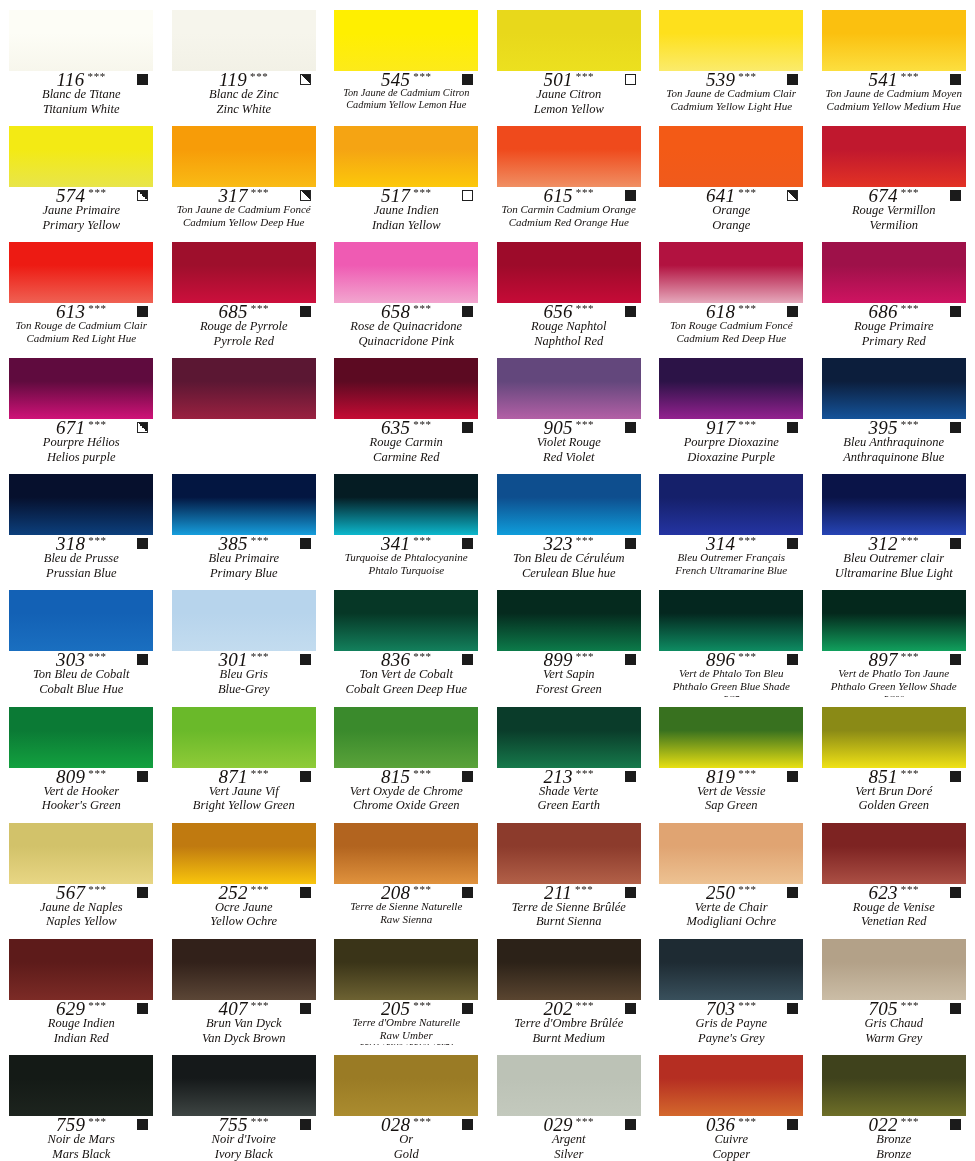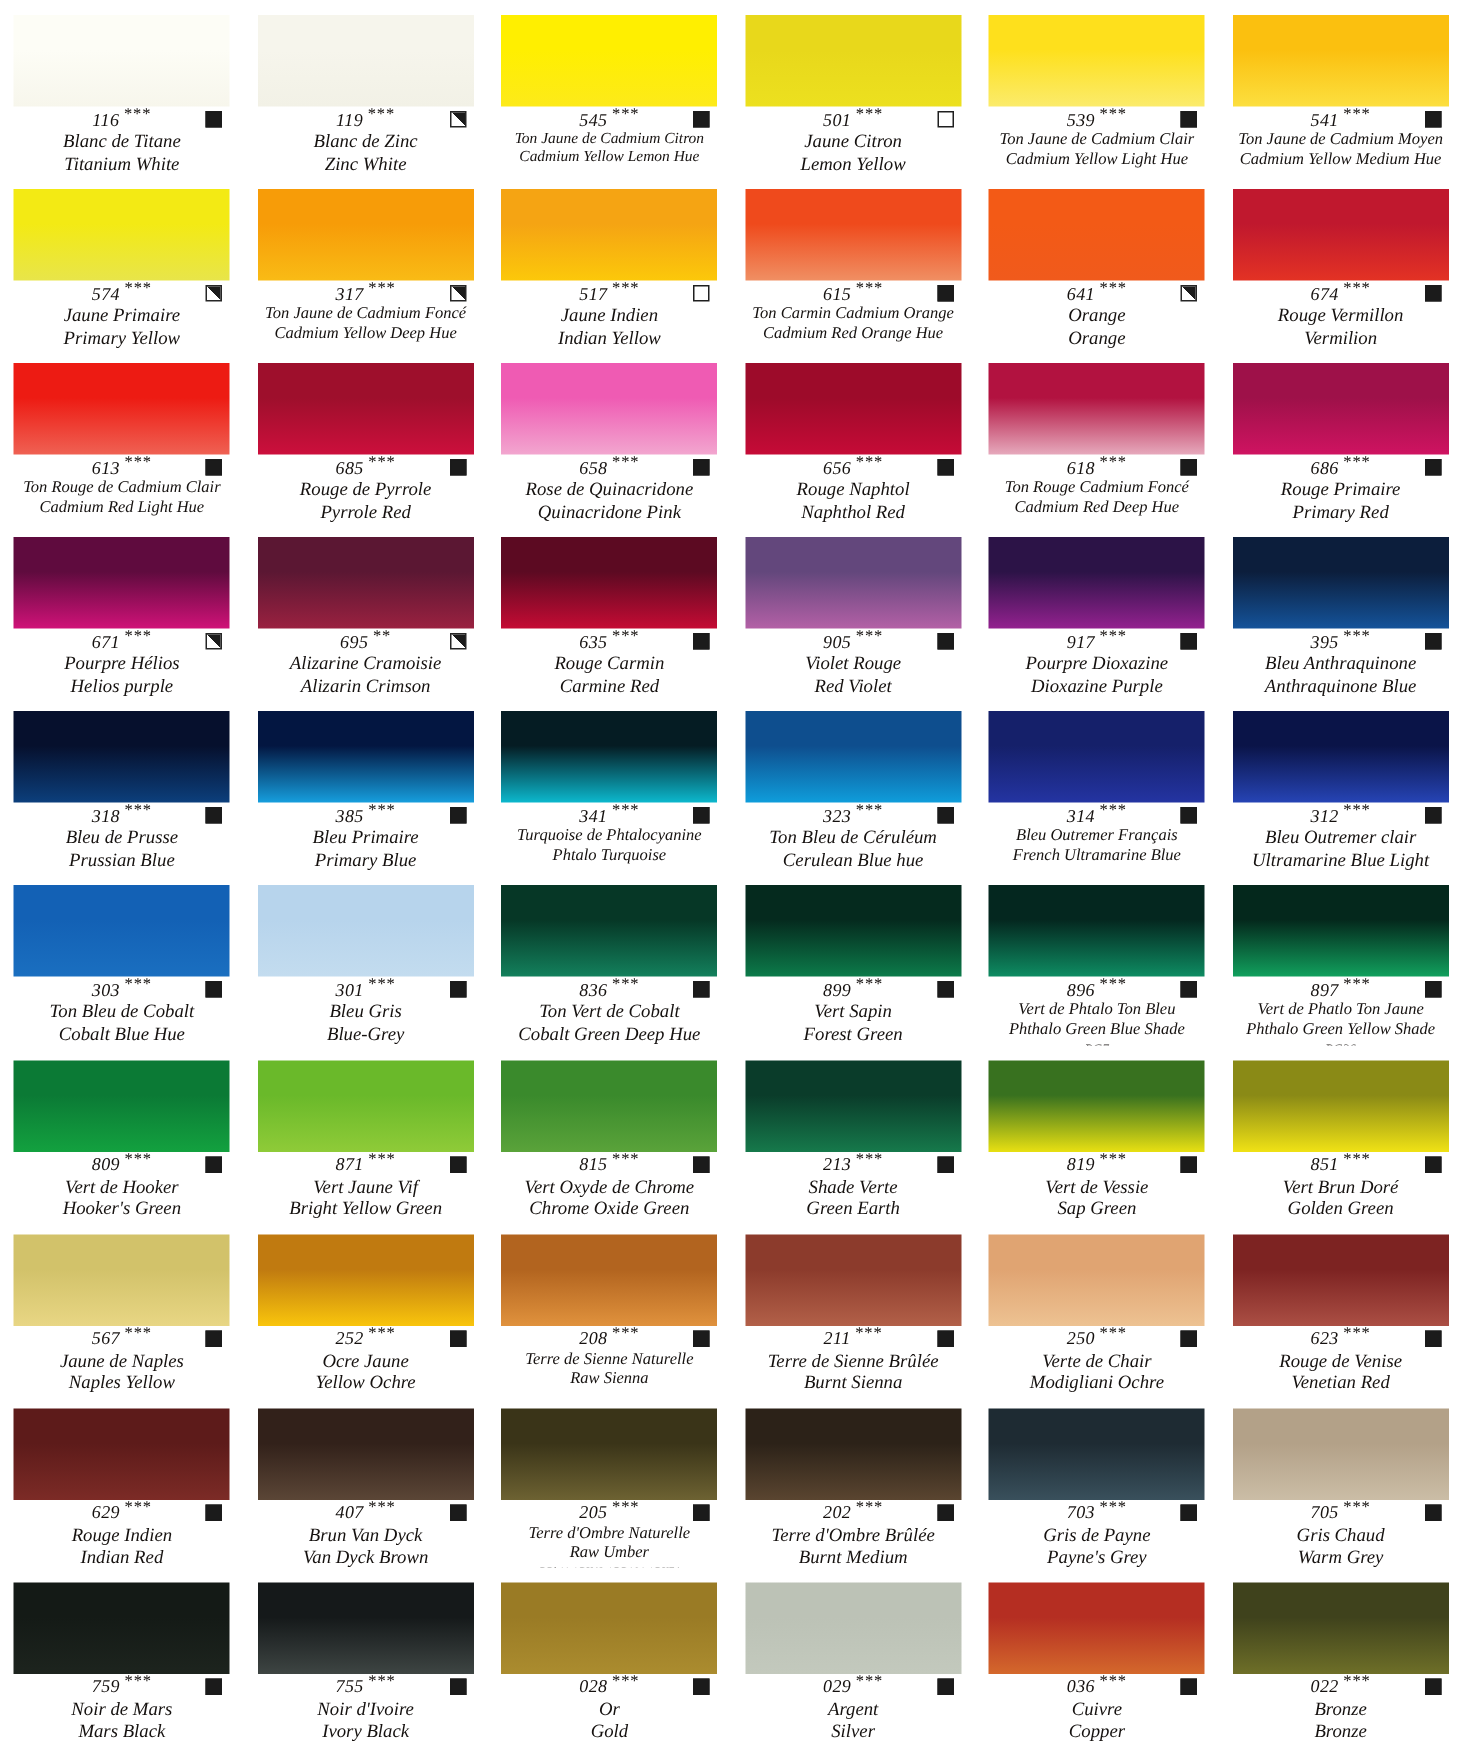--- a/index.html
+++ b/index.html
@@ -42,21 +42,21 @@
     display:flex;
     align-items:center;
     justify-content:center;
     width:146px;
     height:15px;
     position:relative;
     margin-top:1px;
   }
   .code-num{
     font-style:italic;
-    font-size:12px;
+    font-size:19px;
     font-weight:400;
     letter-spacing:0.3px;
   }
   .stars{
     font-size:11px;
     letter-spacing:0.6px;
     margin-left:3px;
     position:relative;
     top:-3px;
   }
@@ -329,29 +329,20 @@
           <span class="code-num">671</span>
           <span class="stars">***</span>
           <span class="opacity-icon op-semi"></span>
         </div>
         <div class="name-fr">Pourpre Hélios</div>
         <div class="name-en">Helios purple</div>
       </div>
     </div>
     <div class="swatch-cell">
       <div class="paint-chip" style="background: linear-gradient(rgb(91, 23, 51) 0%, rgb(91, 23, 51) 38%, rgb(154, 33, 64) 100%);"></div>
-      <div class="meta">
-        <div class="code-line">
-          <span class="code-num">695</span>
-          <span class="stars">**</span>
-          <span class="opacity-icon op-semi"></span>
-        </div>
-        <div class="name-fr">Alizarine Cramoisie</div>
-        <div class="name-en">Alizarin Crimson</div>
-      </div>
     </div>
     <div class="swatch-cell">
       <div class="paint-chip" style="background: linear-gradient(rgb(92, 10, 34) 0%, rgb(92, 10, 34) 38%, rgb(197, 11, 52) 100%);"></div>
       <div class="meta">
         <div class="code-line">
           <span class="code-num">635</span>
           <span class="stars">***</span>
           <span class="opacity-icon op-opaque"></span>
         </div>
         <div class="name-fr">Rouge Carmin</div>

